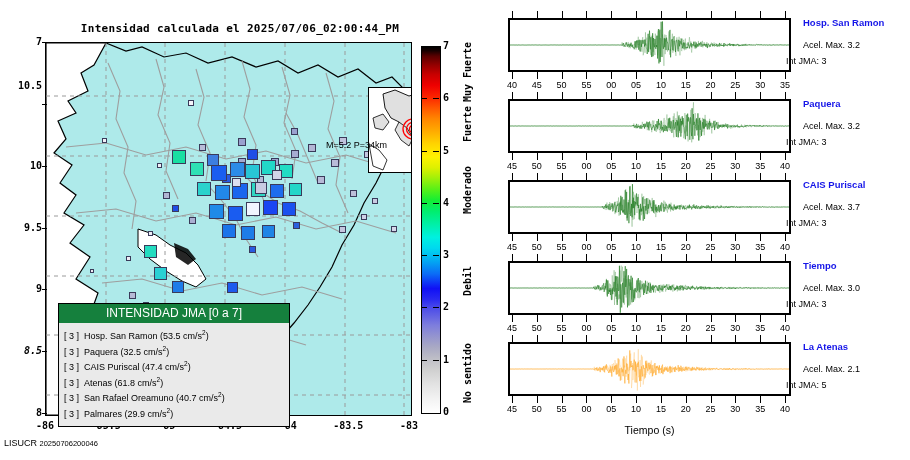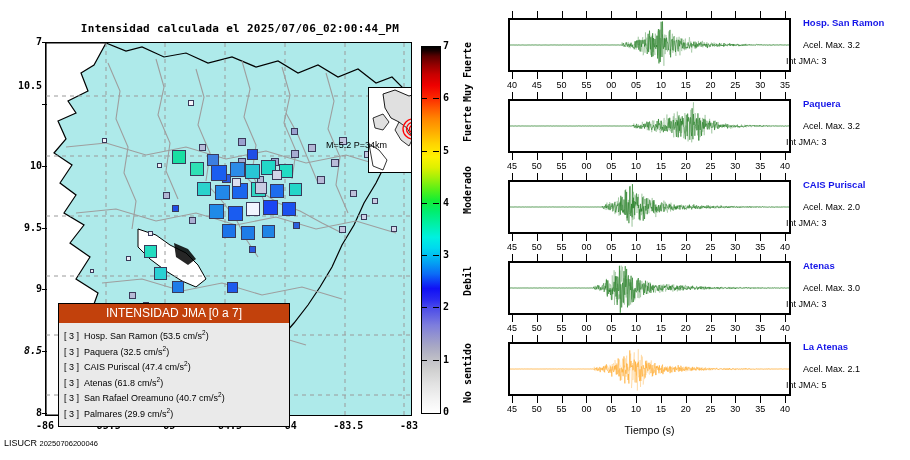--- a/index.html
+++ b/index.html
@@ -32,21 +32,21 @@
 
   
   #inset{position:absolute;left:322px;top:44px;width:86px;height:84px;
       border:1px solid #000;background:#ffffff;overflow:hidden;}
   #inset-mag{position:absolute;left:326px;top:140px;
       font-family:"Liberation Sans",sans-serif;font-size:9px;color:#000;}
 
   
   #legend{position:absolute;left:58px;top:303px;width:230px;
       border:1px solid #000;background:#eaeaea;}
-  #legend-title{background:#c2410c;color:#fff;text-align:center;
+  #legend-title{background:#15803d;color:#fff;text-align:center;
       font-family:"Liberation Sans",sans-serif;font-size:12px;padding:2px 0 3px;}
   #legend-list{padding:4px 5px 5px 5px;}
   .leg-row{font-family:"Liberation Sans",sans-serif;font-size:9px;color:#000;
       line-height:11.6px;white-space:nowrap;}
   .leg-row sup{font-size:6.5px;}
 
   
   #cbar{position:absolute;left:421px;top:46px;width:18px;height:366px;border:1px solid #000;
      background:linear-gradient(to top,
         #ffffff 0%, #f2f2f2 4%, #e2e2e2 8%, #cfcfcf 12%,
@@ -453,21 +453,21 @@
         <div class="wtick" style="left: 202.545px;"></div>
         <div class="wtlab" style="left: 189.545px; top: 8px;">25</div>
         <div class="wtick" style="left: 227.364px;"></div>
         <div class="wtlab" style="left: 214.364px; top: 8px;">30</div>
         <div class="wtick" style="left: 252.182px;"></div>
         <div class="wtlab" style="left: 239.182px; top: 8px;">35</div>
         <div class="wtick" style="left: 277px;"></div>
         <div class="wtlab" style="left: 264px; top: 8px;">40</div>
       </div>
       <div class="wname">CAIS Puriscal</div>
-      <div class="wacc">Acel. Max. 2.0</div>
+      <div class="wacc">Acel. Max. 3.7</div>
       <div class="wjma">Int JMA: 3</div>
     </div>
     <div class="wpanel" style="top: 261px; height: 72px;">
       <div class="wticks-top" style="top: -7px;">
         <div class="wtick" style="left: 4px;"></div>
         <div class="wtick" style="left: 28.8182px;"></div>
         <div class="wtick" style="left: 53.6364px;"></div>
         <div class="wtick" style="left: 78.4545px;"></div>
         <div class="wtick" style="left: 103.273px;"></div>
         <div class="wtick" style="left: 128.091px;"></div>
@@ -503,21 +503,21 @@
         <div class="wtlab" style="left: 164.727px; top: 8px;">20</div>
         <div class="wtick" style="left: 202.545px;"></div>
         <div class="wtlab" style="left: 189.545px; top: 8px;">25</div>
         <div class="wtick" style="left: 227.364px;"></div>
         <div class="wtlab" style="left: 214.364px; top: 8px;">30</div>
         <div class="wtick" style="left: 252.182px;"></div>
         <div class="wtlab" style="left: 239.182px; top: 8px;">35</div>
         <div class="wtick" style="left: 277px;"></div>
         <div class="wtlab" style="left: 264px; top: 8px;">40</div>
       </div>
-      <div class="wname">Atenas</div>
+      <div class="wname">Tiempo</div>
       <div class="wacc">Acel. Max. 3.0</div>
       <div class="wjma">Int JMA: 3</div>
     </div>
     <div class="wpanel" style="top: 342px; height: 72px;">
       <div class="wticks-top" style="top: -7px;">
         <div class="wtick" style="left: 4px;"></div>
         <div class="wtick" style="left: 28.8182px;"></div>
         <div class="wtick" style="left: 53.6364px;"></div>
         <div class="wtick" style="left: 78.4545px;"></div>
         <div class="wtick" style="left: 103.273px;"></div>

